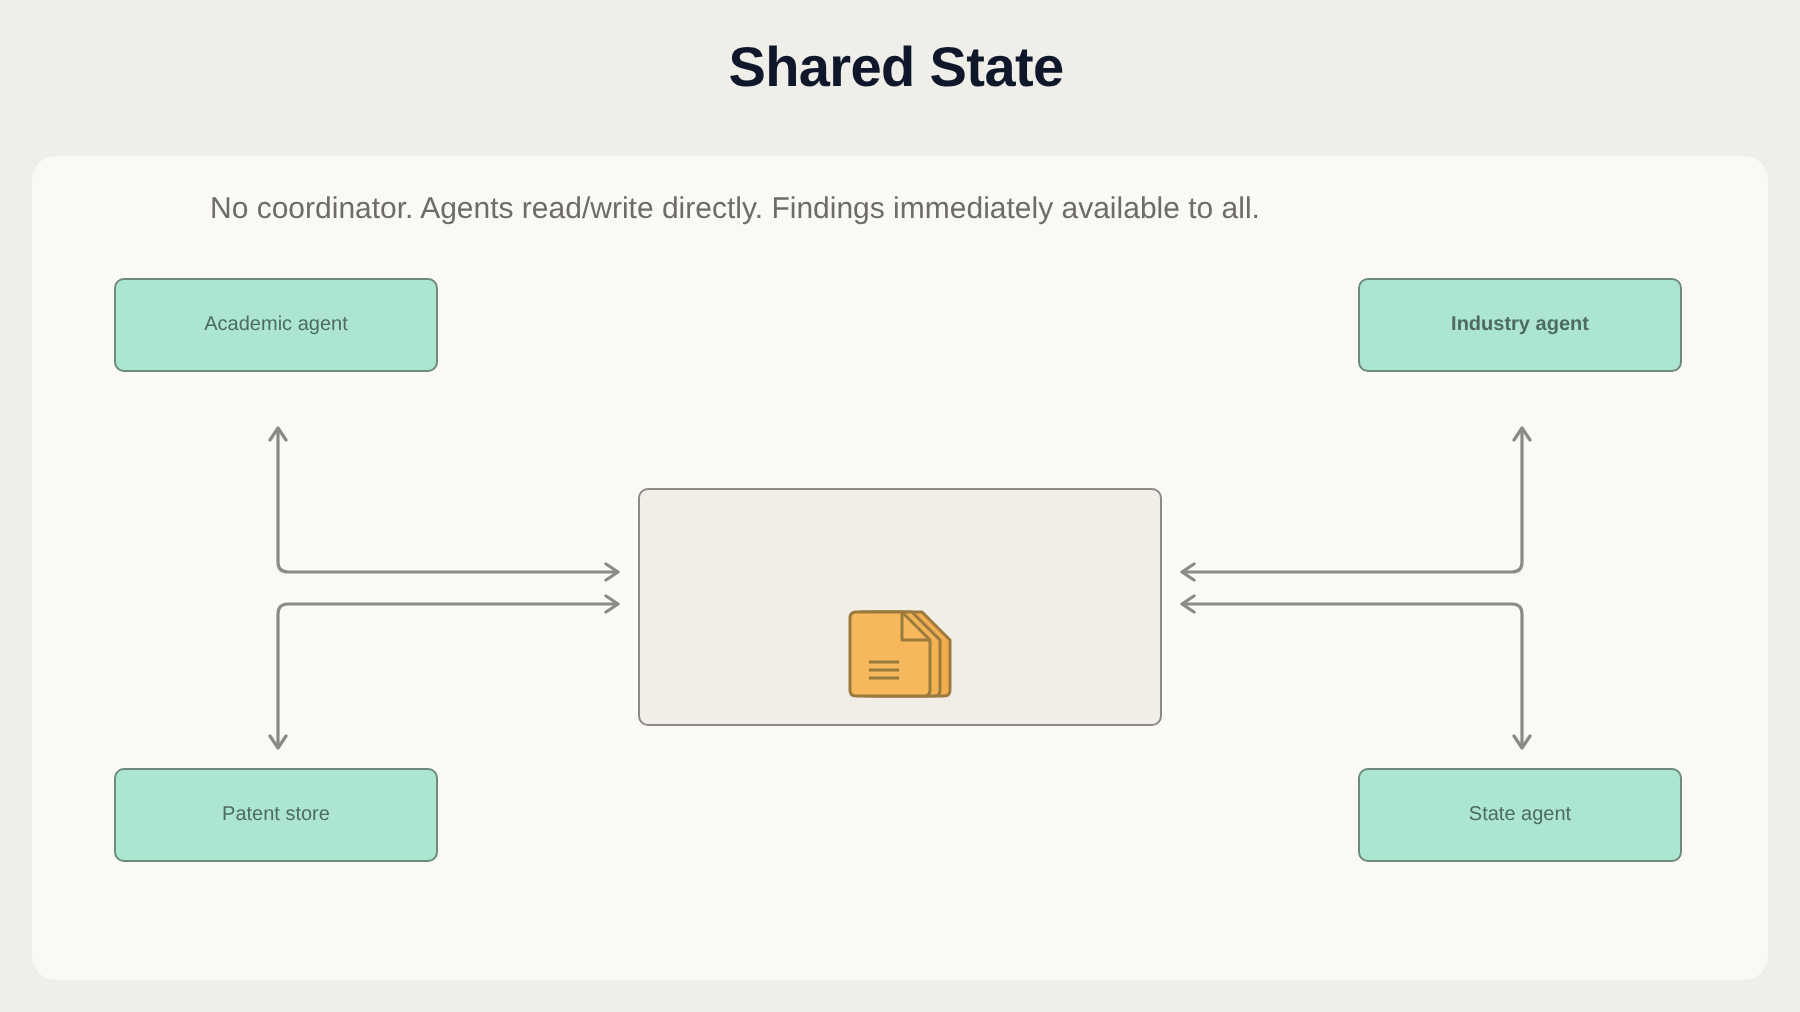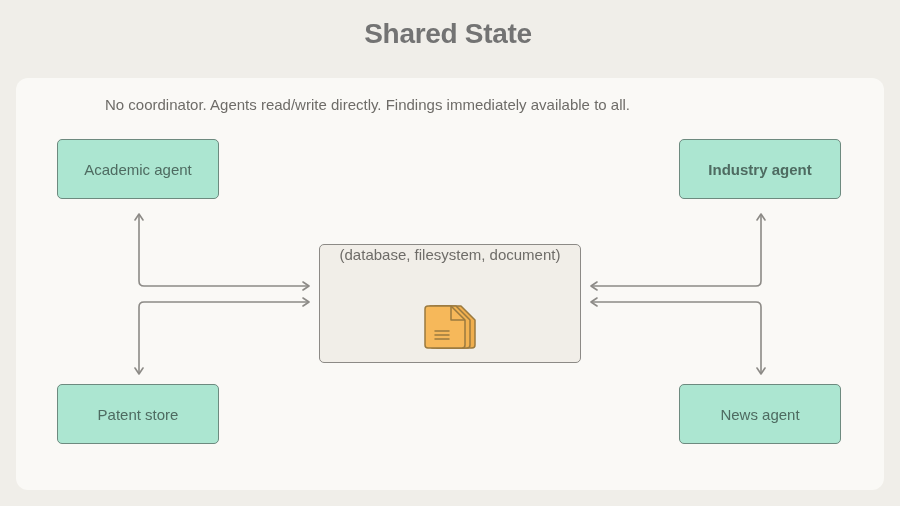--- a/index.html
+++ b/index.html
@@ -5,36 +5,36 @@
     html, body { margin: 0; padding: 0; }
     body {
       width: 900px; height: 506px; overflow: hidden;
       background: #F0EEE9;
       font-family: "Liberation Sans", "DejaVu Sans", sans-serif;
       position: relative;
     }
     .title {
       position: absolute; left: 0; top: 18px; width: 896px;
       text-align: center; font-size: 28px; font-weight: bold;
-      color: #737373; letter-spacing: -0.3px;
+      color: #0f172a; letter-spacing: -0.3px;
     }
     .panel {
       position: absolute; left: 16px; top: 78px; width: 868px; height: 412px;
       background: #FAF9F6; border-radius: 12px;
     }
     .subtitle {
       position: absolute; left: 0; top: 96px; width: 735px;
       text-align: center; font-size: 15px; color: #6E6C68;
     }
     .agent {
-      position: absolute; width: 162px; height: 60px;
+      position: absolute; width: 162px; height: 47px;
       background: #ACE6D1; border: 1.5px solid #6D8A7F; border-radius: 5px;
       box-sizing: border-box;
       display: flex; align-items: center; justify-content: center;
-      font-size: 15px; color: #4E6B61;
+      font-size: 10px; color: #4E6B61;
     }
     .store {
       position: absolute; left: 319px; top: 244px; width: 262px; height: 119px;
       background: #F1EEE8; border: 1.5px solid #8C8A86; border-radius: 5px;
       box-sizing: border-box; text-align: center;
     }
     .store .line1 { margin-top: 12px; font-size: 15px; color: #6E6C68; }
     .store .line2 { margin-top: 1px; font-size: 15px; color: #6E6C68; }
     svg.conn { position: absolute; left: 0; top: 0; }
     .doc-icon { position: absolute; left: 423px; top: 303px; }
@@ -60,24 +60,23 @@
 
     <path d="M761,214 L761,281 Q761,286 756,286 L591,286" marker-start="url(#ah)" marker-end="url(#ah)"></path>
 
     <path d="M591,302 L756,302 Q761,302 761,307 L761,374" marker-start="url(#ah)" marker-end="url(#ah)"></path>
   </g>
 </svg>
 
 <div class="agent" style="left:57px; top:139px;">Academic agent</div>
 <div class="agent" style="left:679px; top:139px;font-weight:bold;">Industry agent</div>
 <div class="agent" style="left:57px; top:384px;">Patent store</div>
-<div class="agent" style="left:679px; top:384px;">News agent</div>
+<div class="agent" style="left:679px; top:384px;">State agent</div>
 
 <div class="store">
-  <div class="line2">(database, filesystem, document)</div>
 </div>
 
 <svg class="doc-icon" width="56" height="48" viewBox="0 0 56 48">
   <g stroke="#9B7A3F" stroke-width="1.5" stroke-linejoin="round">
     <path d="M12,3 L38,3 L52,17 L52,42 Q52,45 49,45 L15,45 Q12,45 12,42 Z" fill="#F0AE4E"></path>
     <path d="M7,3 L33,3 L47,17 L47,42 Q47,45 44,45 L10,45 Q7,45 7,42 Z" fill="#F3B352"></path>
     <path d="M2,6 Q2,3 5,3 L28,3 L42,17 L42,42 Q42,45 39,45 L5,45 Q2,45 2,42 Z" fill="#F6B85A"></path>
     <path d="M28,3 L28,17 L42,17" fill="none"></path>
   </g>
   <g stroke="#9B7A3F" stroke-width="1.5" stroke-linecap="round">

